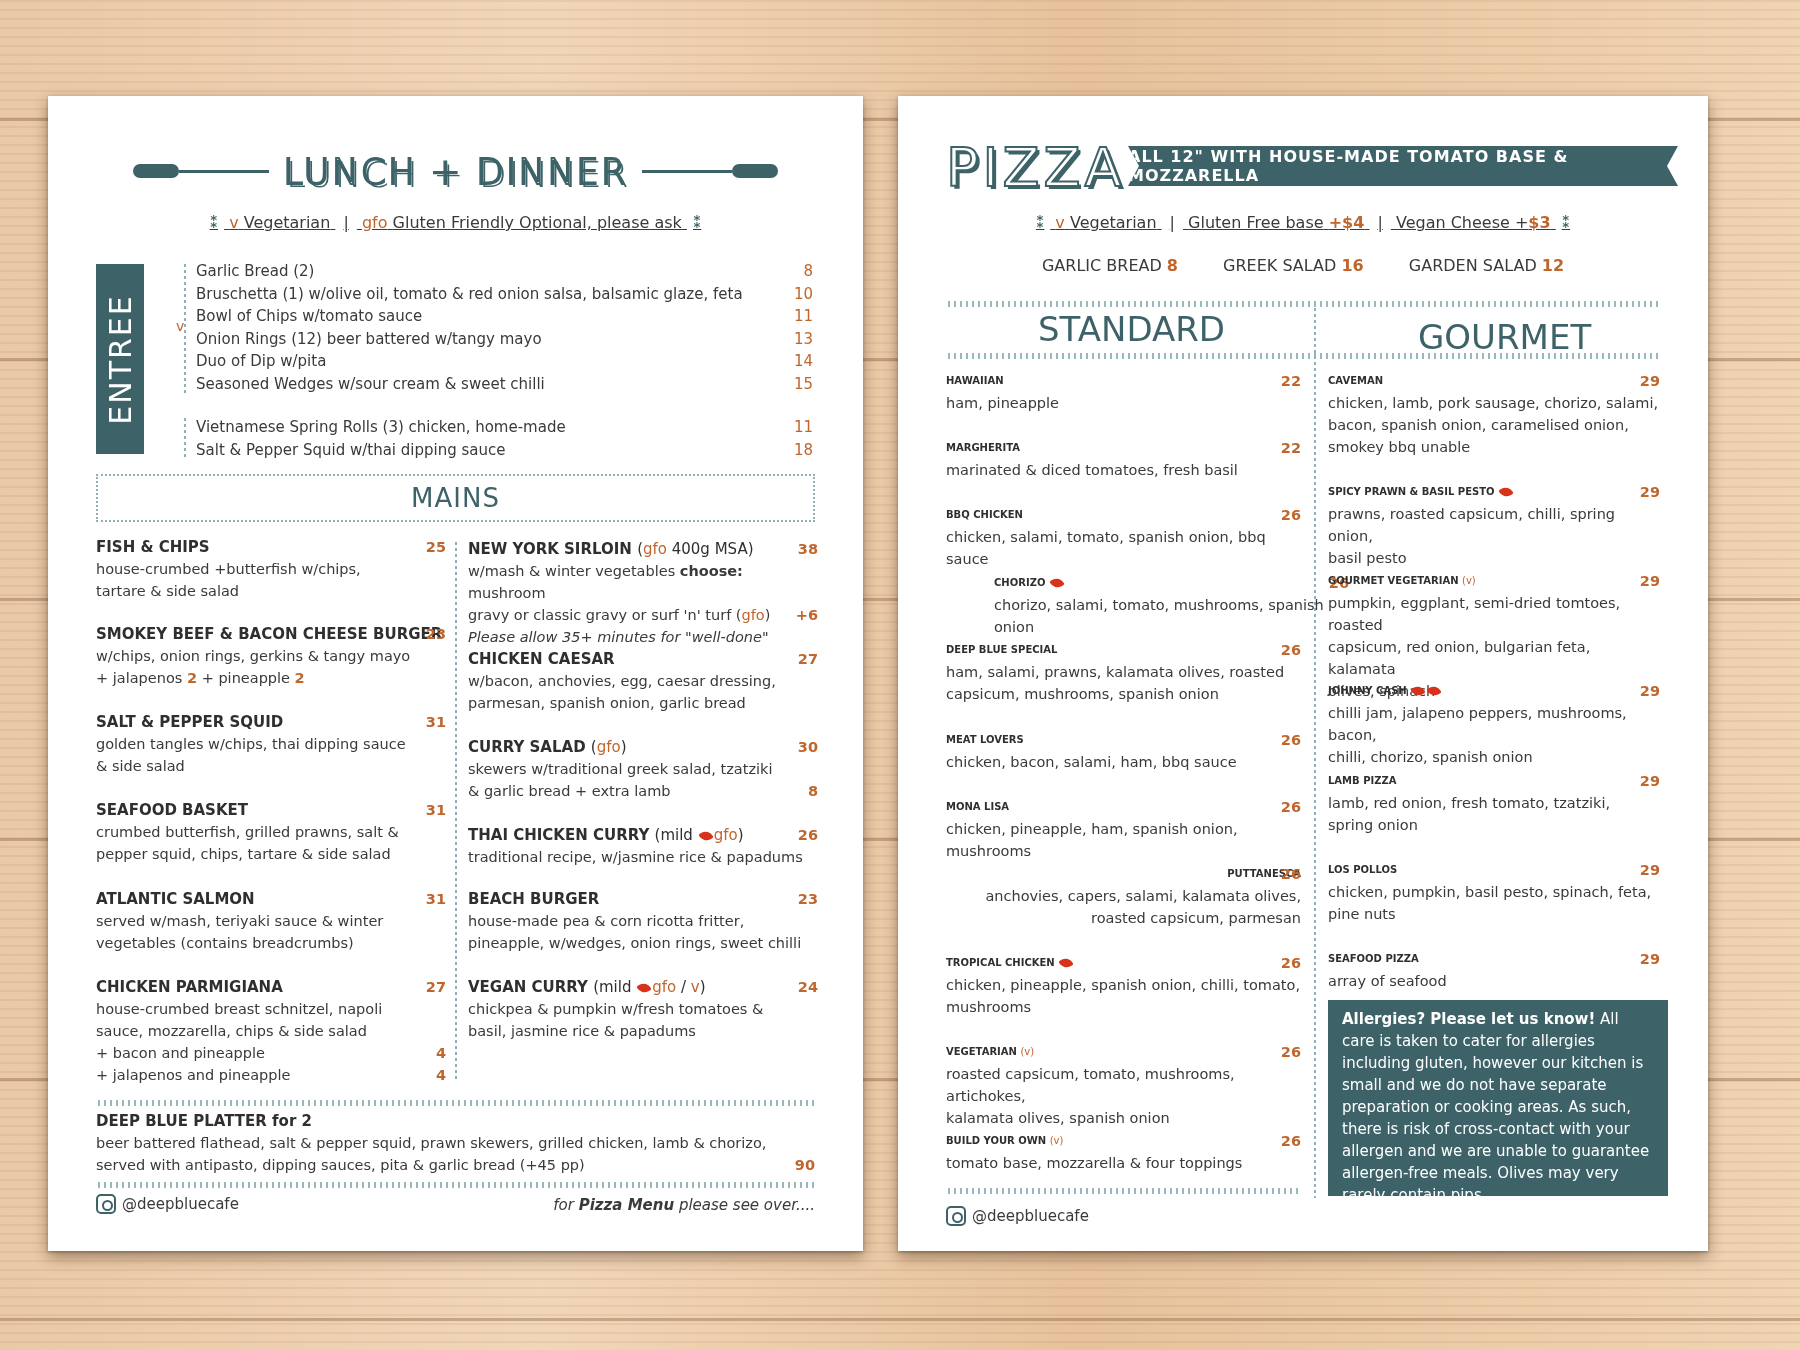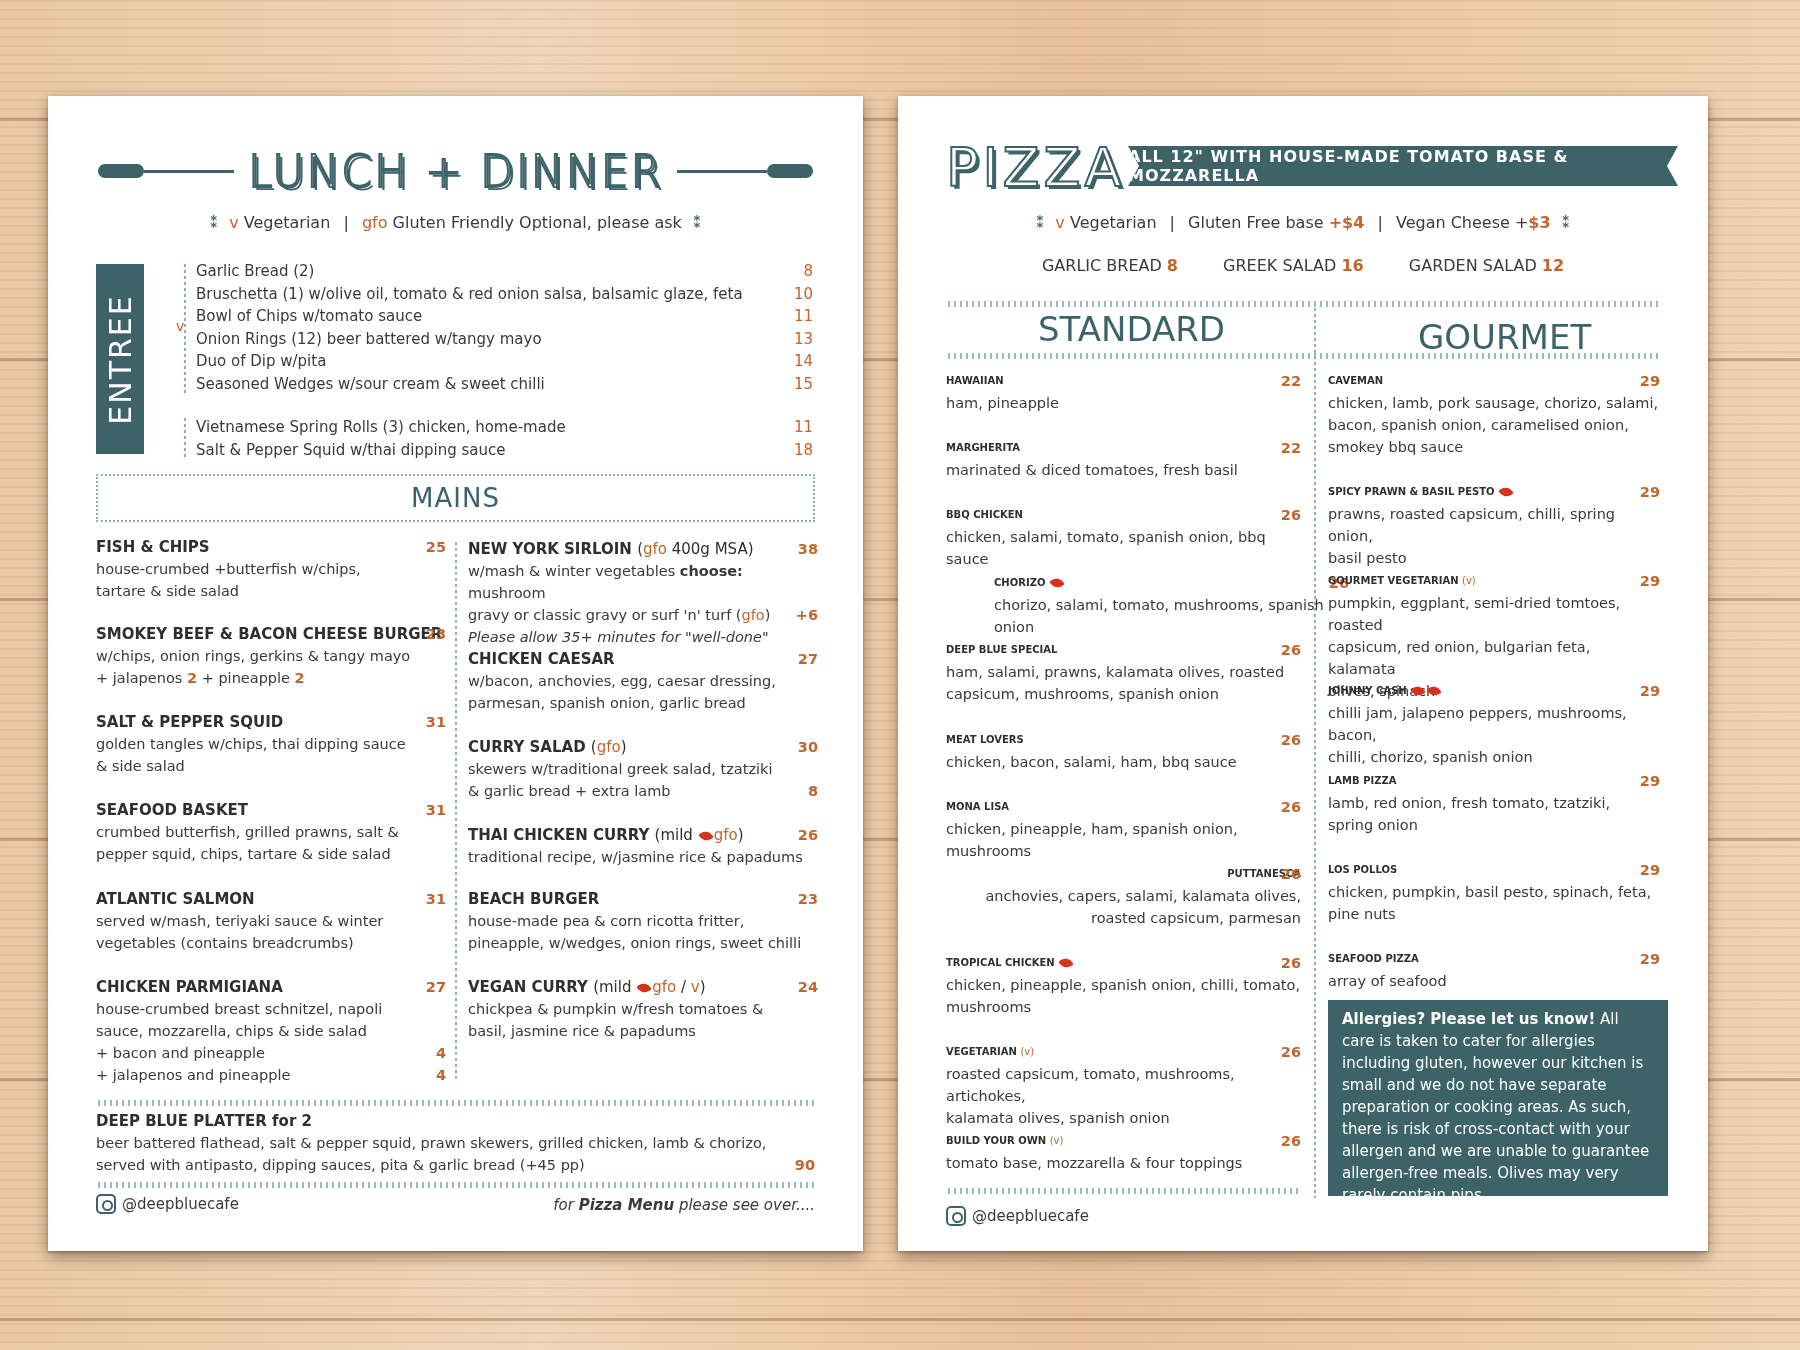--- a/index.html
+++ b/index.html
@@ -35,26 +35,26 @@
     background: repeating-linear-gradient(180deg, #8fb0b4 0 3px, transparent 3px 6px);
   }
 
   
   .title-wrap { position: absolute; left: 0; right: 0; top: 40px; height: 70px; display:flex; align-items:center; justify-content:center; gap: 14px; }
   .utensil { display:flex; align-items:center; }
   .utensil .blade { width: 46px; height: 14px; background:#3d6368; border-radius: 8px; }
   .utensil .shaft { width: 90px; height: 3px; background:#3d6368; }
   .main-title {
     font-family: "DejaVu Sans", sans-serif;
-    font-size: 44px; letter-spacing: 2px; font-weight: 300;
+    font-size: 36px; letter-spacing: 2px; font-weight: 300;
     color: #ffffff;
     -webkit-text-stroke: 2px #3d6368;
     text-shadow: 3px 3px 0 #3d6368;
   }
-  .legend-line { position:absolute; left:0; right:0; text-align:center; font-size: 16px; color:#3a3a3a; }
+  .legend-line { position:absolute; left:0; right:0; text-align:center; font-size: 16px; color:#3a3a3a;text-decoration:underline; }
   .legend-line .spark { color:#3d6368; font-weight:bold; margin: 0 6px; }
   .legend-line .sep { color:#3a3a3a; margin: 0 8px; }
 
   .entree-band {
     position:absolute; left: 48px; top: 168px; width: 48px; height: 190px;
     background:#3d6368; color:#fff; display:flex; align-items:center; justify-content:center;
   }
   .entree-band span { transform: rotate(-90deg); font-size: 30px; letter-spacing: 2px; white-space: nowrap; }
   .entree-list { position:absolute; left: 148px; right: 50px; top: 164px; font-size: 15px; }
   .entree-row { display:flex; justify-content:space-between; height: 22.5px; line-height: 22.5px; }
@@ -370,21 +370,21 @@
       <div>tomato base, mozzarella &amp; four toppings</div>
     </div>
 
   <div class="abs wavy-h" style="left:48px; width:355px; top:1092px;"></div>
 
   <div class="pdish pcolB" style="top:274px;">
       <div class="name">CAVEMAN</div>
       <div class="price">29</div>
       <div>chicken, lamb, pork sausage, chorizo, salami,</div>
       <div>bacon, spanish onion, caramelised onion,</div>
-      <div>smokey bbq sauce</div>
+      <div>smokey bbq unable</div>
     </div>
   <div class="pdish pcolB" style="top:385px;">
       <div class="name"><span>SPICY PRAWN &amp; BASIL PESTO</span> <span class="chili"></span></div>
       <div class="price">29</div>
       <div>prawns, roasted capsicum, chilli, spring onion,</div>
       <div>basil pesto</div>
     </div>
   <div class="pdish pcolB" style="top:474px;">
       <div class="name"><span>GOURMET VEGETARIAN</span> <span class="vtag">(v)</span></div>
       <div class="price">29</div>

